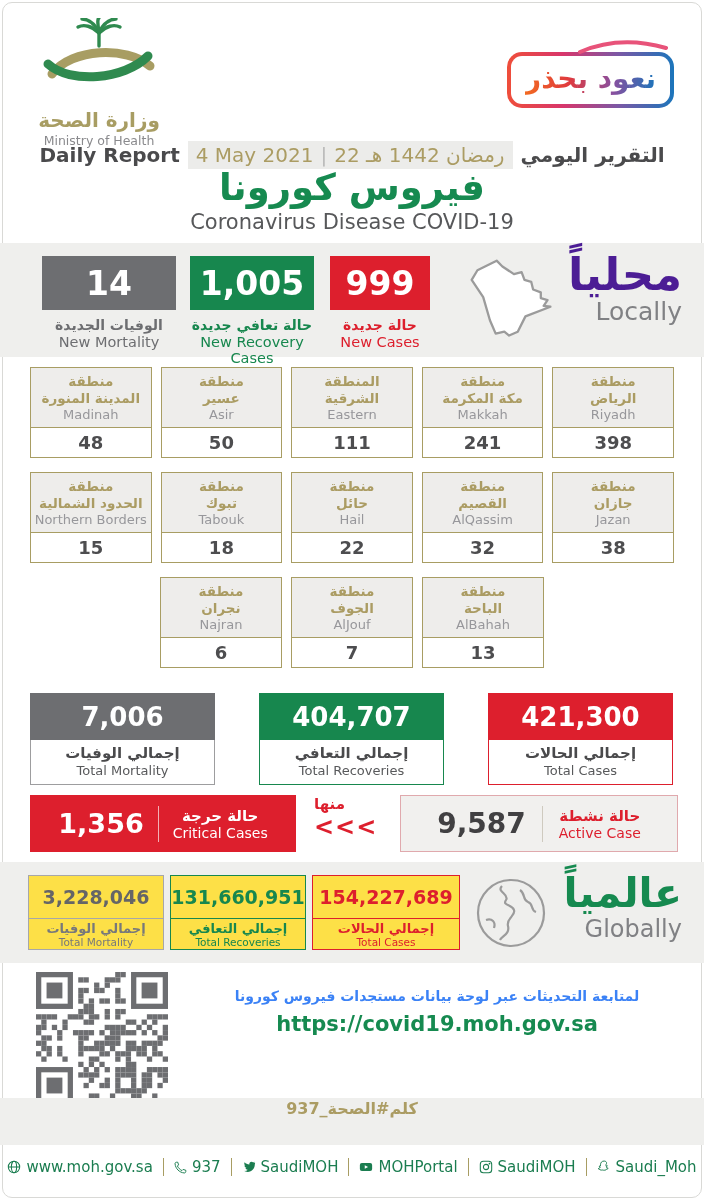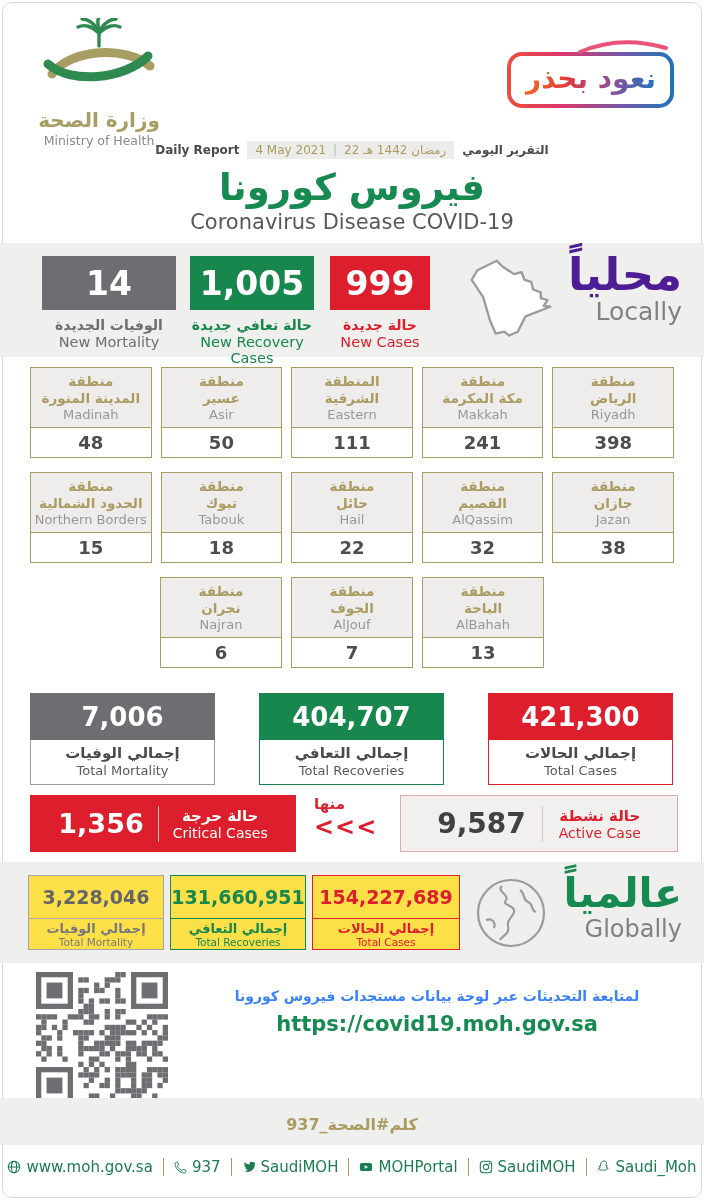--- a/index.html
+++ b/index.html
@@ -17,21 +17,21 @@
   .moh-logo .ar { font-size:20px; font-weight:bold; color:#a89d63; margin-top:2px; }
   .moh-logo .en { font-size:12.5px; color:#8a8a8d; margin-top:1px; }
   .badge { position:absolute; top:52px; right:30px; }
   .badge-swoosh { position:absolute; top:-14px; right:6px; }
   .badge-frame { border-radius:15px; padding:4px; background:linear-gradient(90deg,#ef4e3a,#d8366b,#7b58a5,#1b75bb); }
   .badge-inner { background:#fff; border-radius:11px; padding:6px 14px 9px; }
   .badge-text { font-size:28px; font-weight:bold;
     background:linear-gradient(90deg,#f26a21,#e03a3e,#8a4f9e,#1b75bb);
     -webkit-background-clip:text; background-clip:text; color:transparent; }
 
-  .report-line { position:absolute; top:141px; left:0; right:0; display:flex; justify-content:center; align-items:center; gap:8px; font-size:12px; }
+  .report-line { position:absolute; top:141px; left:0; right:0; display:flex; justify-content:center; align-items:center; gap:8px; font-size:20px; }
   .report-line .dark { color:#4a4a4c; font-weight:bold; }
   .report-line .hl { background:#ececea; color:#ab9c63; padding:2px 8px; display:flex; gap:7px; align-items:center; }
   .report-line .sep { color:#b9b9b9; }
 
   .title-ar { position:absolute; top:166px; left:0; right:0; text-align:center; font-size:37px; font-weight:bold; color:#168a50; }
   .title-en { position:absolute; top:210px; left:0; right:0; text-align:center; font-size:21px; color:#57585a; }
 
   
   .band { position:absolute; left:0; right:0; background:#efefed; }
   .band.locally { top:243px; height:114px; }
@@ -100,21 +100,21 @@
   .global-head .h-en { font-size:24px; color:#808184; margin-top:-2px; }
 
   
   .qr { position:absolute; left:36px; top:972px; }
   .dash { position:absolute; left:185px; right:15px; top:988px; text-align:center; }
   .dash .d-ar { font-size:14px; font-weight:bold; color:#3b82f6; }
   .dash .d-en { font-size:19px; color:#58595b; margin-top:7px; }
   .dash .d-url { display:inline-block; font-size:21px; font-weight:bold; color:#168a50; margin-top:8px; text-decoration:none; }
 
   
-  .band.call { top:1098px; height:47px; text-align:center; padding-top:17px; }
+  .band.call { top:1098px; height:47px; text-align:center; padding-top:1px; }
   .call .c-ar { font-size:16px; font-weight:bold; color:#ab9c63; }
   .call .c-en { font-size:16px; color:#808184; margin-top:1px; }
   .footer { position:absolute; left:0; right:0; top:1158px; display:flex; justify-content:center; align-items:center; gap:10px; }
   .fitem { display:flex; align-items:center; gap:5px; color:#1b7d50; font-size:15px; }
   .fsep { width:1px; height:18px; background:#a89d63; }
 </style>
 </head>
 <body>
 
 <div class="page">

